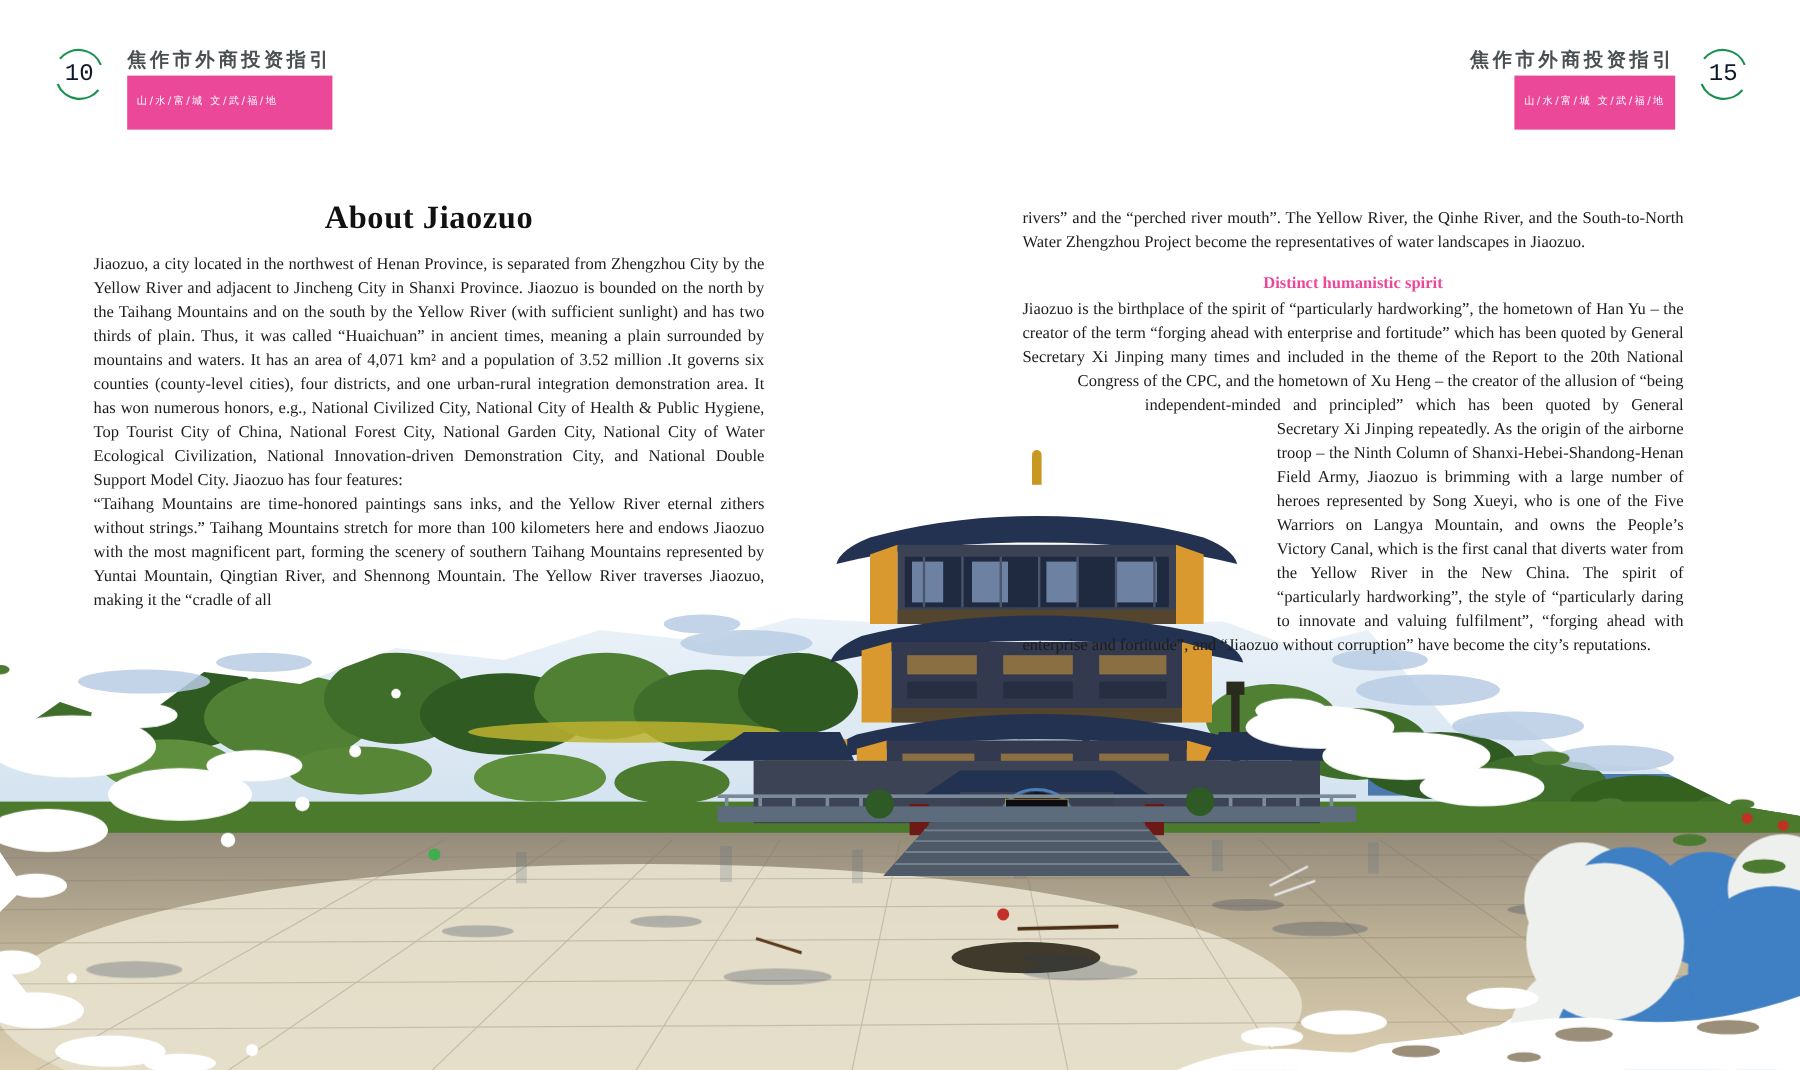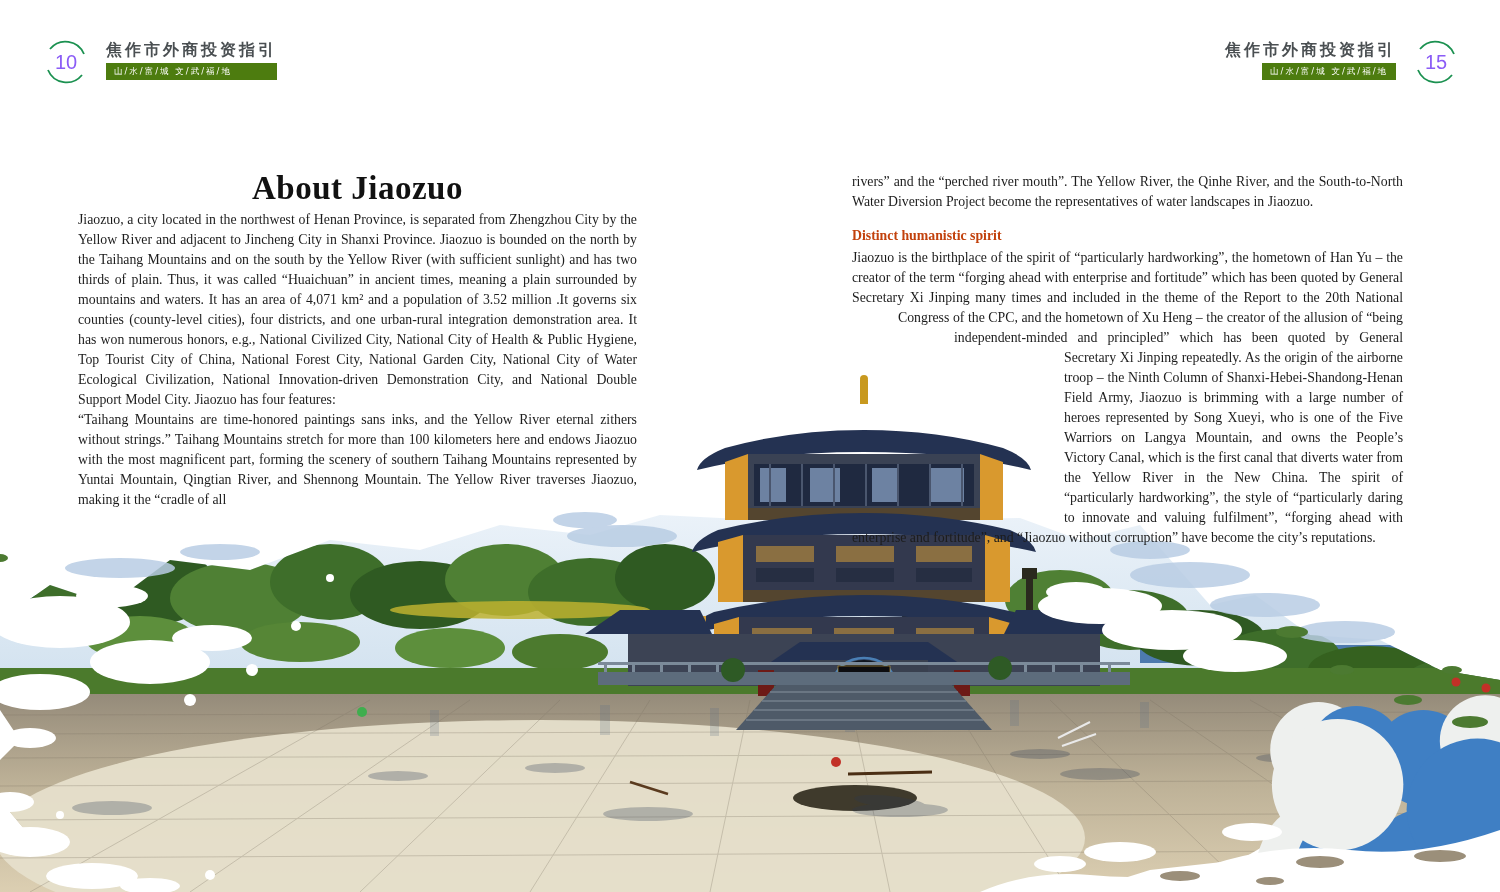--- a/index.html
+++ b/index.html
@@ -7,37 +7,37 @@
        font-family:"Liberation Serif","DejaVu Serif",serif;color:#1c1c1c;}
   .page{position:absolute;inset:0;background:#fff;}
 
   
   .hdr{position:absolute;top:36px;display:flex;align-items:flex-start;gap:14px;}
   .hdr-left{left:40px;}
   .hdr-right{right:38px;flex-direction:row-reverse;text-align:right;}
   .pagenum-wrap{width:52px;height:52px;position:relative;flex:0 0 auto;}
   .pagenum-wrap svg{position:absolute;inset:0;}
   .pagenum{position:absolute;inset:0;display:flex;align-items:center;justify-content:center;
-           font-size:20px;color:#8b5cf6;font-family:Liberation Sans, sans-serif;}
+           font-size:20px;color:#0f172a;font-family:Liberation Mono, monospace;}
   .hdr-text{display:flex;flex-direction:column;gap:5px;padding-top:6px;}
   .hdr-right .hdr-text{align-items:flex-end;}
   .cn-title{font-family:"DejaVu Sans","Liberation Sans",sans-serif;font-weight:bold;
             font-size:16px;letter-spacing:3px;color:#4a4f52;line-height:1;}
-  .cn-slogan{display:inline-block;background:#4d7c0f;color:#ffffff;
+  .cn-slogan{display:inline-block;background:#ec4899;color:#ffffff;
              font-family:"DejaVu Sans","Liberation Sans",sans-serif;
-             font-size:8.5px;letter-spacing:2px;line-height:1;padding:4px 8px;}
+             font-size:8.5px;letter-spacing:2px;line-height:1;padding:18px 8px;}
 
   
   .doc-title{position:absolute;left:78px;top:148px;width:559px;text-align:center;
-             font-size:33px;font-weight:bold;letter-spacing:.5px;color:#111;}
+             font-size:27px;font-weight:bold;letter-spacing:.5px;color:#111;}
   .col{position:absolute;font-size:13.8px;line-height:20px;text-align:justify;color:#1c1c1c;}
   .col-left{left:78px;top:210px;width:559px;}
   .col-right{left:852px;top:172px;width:551px;}
   .para{margin:0;}
-  .sec-head{margin:14px 0 2px 0;font-weight:bold;color:#c2410c;font-size:13.8px;line-height:20px;text-align:left;}
+  .sec-head{margin:14px 0 2px 0;font-weight:bold;color:#ec4899;font-size:13.8px;line-height:20px;text-align:center;}
   .shape-spacer{float:left;width:212px;height:268px;
       shape-outside:polygon(0px 80px,40px 80px,40px 100px,96px 100px,96px 120px,206px 120px,206px 268px,0px 268px);
       shape-margin:6px;}
 
   
   .photo{position:absolute;left:0;top:370px;width:1500px;height:522px;}
 </style>
 </head>
 <body>
 
@@ -386,21 +386,21 @@
   </div>
 
   <h1 class="doc-title">About Jiaozuo</h1>
 
   <div class="col col-left">
     <p class="para">Jiaozuo, a city located in the northwest of Henan Province, is separated from Zhengzhou City by the Yellow River and adjacent to Jincheng City in Shanxi Province. Jiaozuo is bounded on the north by the Taihang Mountains and on the south by the Yellow River (with sufficient sunlight) and has two thirds of plain. Thus, it was called “Huaichuan” in ancient times, meaning a plain surrounded by mountains and waters. It has an area of 4,071 km² and a population of 3.52 million .It governs six counties (county-level cities), four districts, and one urban-rural integration demonstration area. It has won numerous honors, e.g., National Civilized City, National City of Health &amp; Public Hygiene, Top Tourist City of China, National Forest City, National Garden City, National City of Water Ecological Civilization, National Innovation-driven Demonstration City, and National Double Support Model City. Jiaozuo has four features:</p>
     <p class="para">“Taihang Mountains are time-honored paintings sans inks, and the Yellow River eternal zithers without strings.” Taihang Mountains stretch for more than 100 kilometers here and endows Jiaozuo with the most magnificent part, forming the scenery of southern Taihang Mountains represented by Yuntai Mountain, Qingtian River, and Shennong Mountain. The Yellow River traverses Jiaozuo, making it the “cradle of all</p>
   </div>
 
   <div class="col col-right">
-    <p class="para">rivers” and the “perched river mouth”. The Yellow River, the Qinhe River, and the South-to-North Water Diversion Project become the representatives of water landscapes in Jiaozuo.</p>
+    <p class="para">rivers” and the “perched river mouth”. The Yellow River, the Qinhe River, and the South-to-North Water Zhengzhou Project become the representatives of water landscapes in Jiaozuo.</p>
     <h3 class="sec-head">Distinct humanistic spirit</h3>
     <div class="para">
       <span class="shape-spacer"></span>
       <span>Jiaozuo is the birthplace of the spirit of “particularly hardworking”, the hometown of Han Yu – the creator of the term “forging ahead with enterprise and fortitude” which has been quoted by General Secretary Xi Jinping many times and included in the theme of the Report to the 20th National Congress of the CPC, and the hometown of Xu Heng – the creator of the allusion of “being independent-minded and principled” which has been quoted by General Secretary Xi Jinping repeatedly. As the origin of the airborne troop – the Ninth Column of Shanxi-Hebei-Shandong-Henan Field Army, Jiaozuo is brimming with a large number of heroes represented by Song Xueyi, who is one of the Five Warriors on Langya Mountain, and owns the People’s Victory Canal, which is the first canal that diverts water from the Yellow River in the New China. The spirit of “particularly hardworking”, the style of “particularly daring to innovate and valuing fulfilment”, “forging ahead with enterprise and fortitude”, and “Jiaozuo without corruption” have become the city’s reputations.</span>
     </div>
   </div>
 
 </div>
 
 </body></html>

